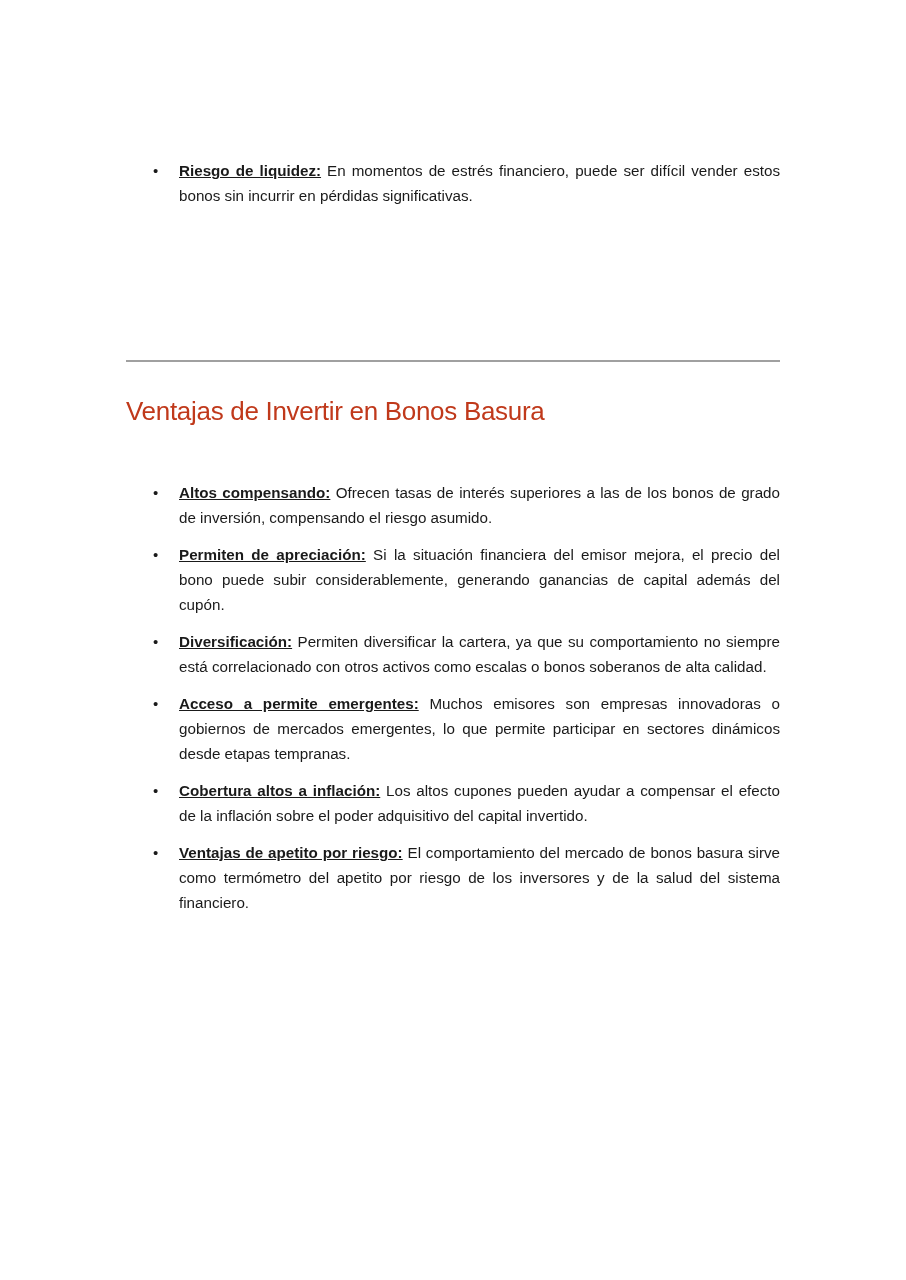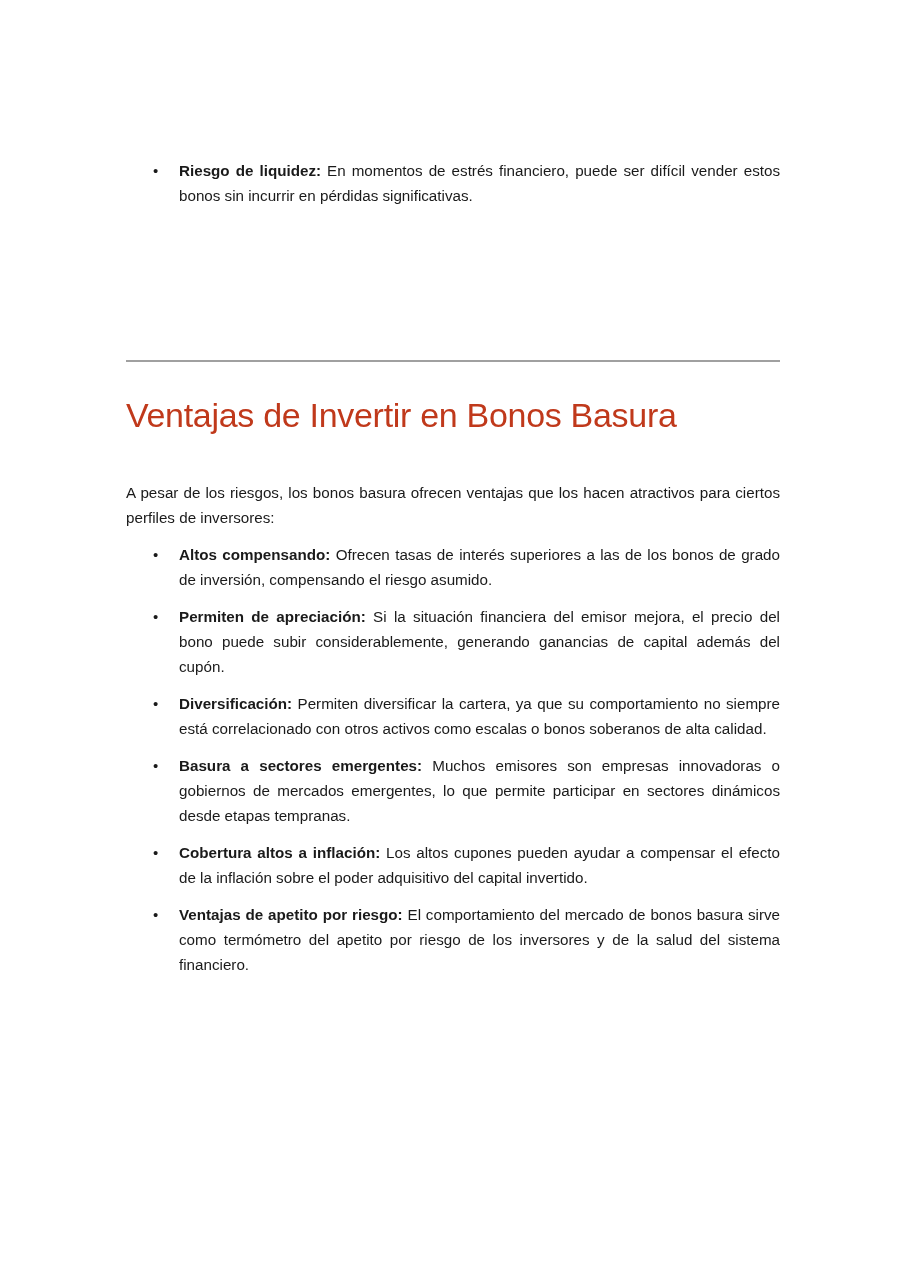--- a/index.html
+++ b/index.html
@@ -3,60 +3,59 @@
 <meta charset="utf-8">
 <style>
   html, body { margin: 0; padding: 0; background: #ffffff; }
   body { width: 906px; height: 1280px; position: relative; overflow: hidden;
          font-family: "Liberation Sans", "DejaVu Sans", sans-serif; color: #1a1a1a; }
   .page { position: absolute; left: 126px; top: 0; width: 654px; }
   .text { font-size: 15.2px; line-height: 25px; text-align: justify; }
   ul.bullets { list-style: none; margin: 0; padding: 0; }
   ul.bullets li { position: relative; padding-left: 53px; margin-bottom: 12px; }
   .bullet-dot { position: absolute; left: 27px; top: 0; font-size: 15px; }
-  b { font-weight: bold; }
+  b { font-weight: bold; text-decoration: underline; }
   .rule { position: absolute; left: 126px; width: 654px; top: 360px; height: 0;
           border-top: 2px solid #a0a0a0; }
-  .heading { position: absolute; left: 126px; top: 396px; font-size: 34px;
+  .heading { position: absolute; left: 126px; top: 396px; font-size: 26px;
              color: #c0391b; font-weight: normal; margin: 0; letter-spacing: -0.3px; }
 </style>
 </head>
 <body>
 
 <div class="page text" style="top:158px;">
   <ul class="bullets">
     <li>
       <span class="bullet-dot">•</span>
       <b>Riesgo de liquidez:</b><span> En momentos de estrés financiero, puede ser difícil vender estos bonos sin incurrir en pérdidas significativas.</span>
     </li>
   </ul>
 </div>
 
 <div class="rule"></div>
 
 <h2 class="heading">Ventajas de Invertir en Bonos Basura</h2>
 
 <div class="page text" style="top:480px;">
-  <p style="margin:0 0 12px 0;">A pesar de los riesgos, los bonos basura ofrecen ventajas que los hacen atractivos para ciertos perfiles de inversores:</p>
   <ul class="bullets">
     <li>
       <span class="bullet-dot">•</span>
       <b>Altos compensando:</b><span> Ofrecen tasas de interés superiores a las de los bonos de grado de inversión, compensando el riesgo asumido.</span>
     </li>
     <li>
       <span class="bullet-dot">•</span>
       <b>Permiten de apreciación:</b><span> Si la situación financiera del emisor mejora, el precio del bono puede subir considerablemente, generando ganancias de capital además del cupón.</span>
     </li>
     <li>
       <span class="bullet-dot">•</span>
       <b>Diversificación:</b><span> Permiten diversificar la cartera, ya que su comportamiento no siempre está correlacionado con otros activos como escalas o bonos soberanos de alta calidad.</span>
     </li>
     <li>
       <span class="bullet-dot">•</span>
-      <b>Basura a sectores emergentes:</b><span> Muchos emisores son empresas innovadoras o gobiernos de mercados emergentes, lo que permite participar en sectores dinámicos desde etapas tempranas.</span>
+      <b>Acceso a permite emergentes:</b><span> Muchos emisores son empresas innovadoras o gobiernos de mercados emergentes, lo que permite participar en sectores dinámicos desde etapas tempranas.</span>
     </li>
     <li>
       <span class="bullet-dot">•</span>
       <b>Cobertura altos a inflación:</b><span> Los altos cupones pueden ayudar a compensar el efecto de la inflación sobre el poder adquisitivo del capital invertido.</span>
     </li>
     <li>
       <span class="bullet-dot">•</span>
       <b>Ventajas de apetito por riesgo:</b><span> El comportamiento del mercado de bonos basura sirve como termómetro del apetito por riesgo de los inversores y de la salud del sistema financiero.</span>
     </li>
   </ul>

